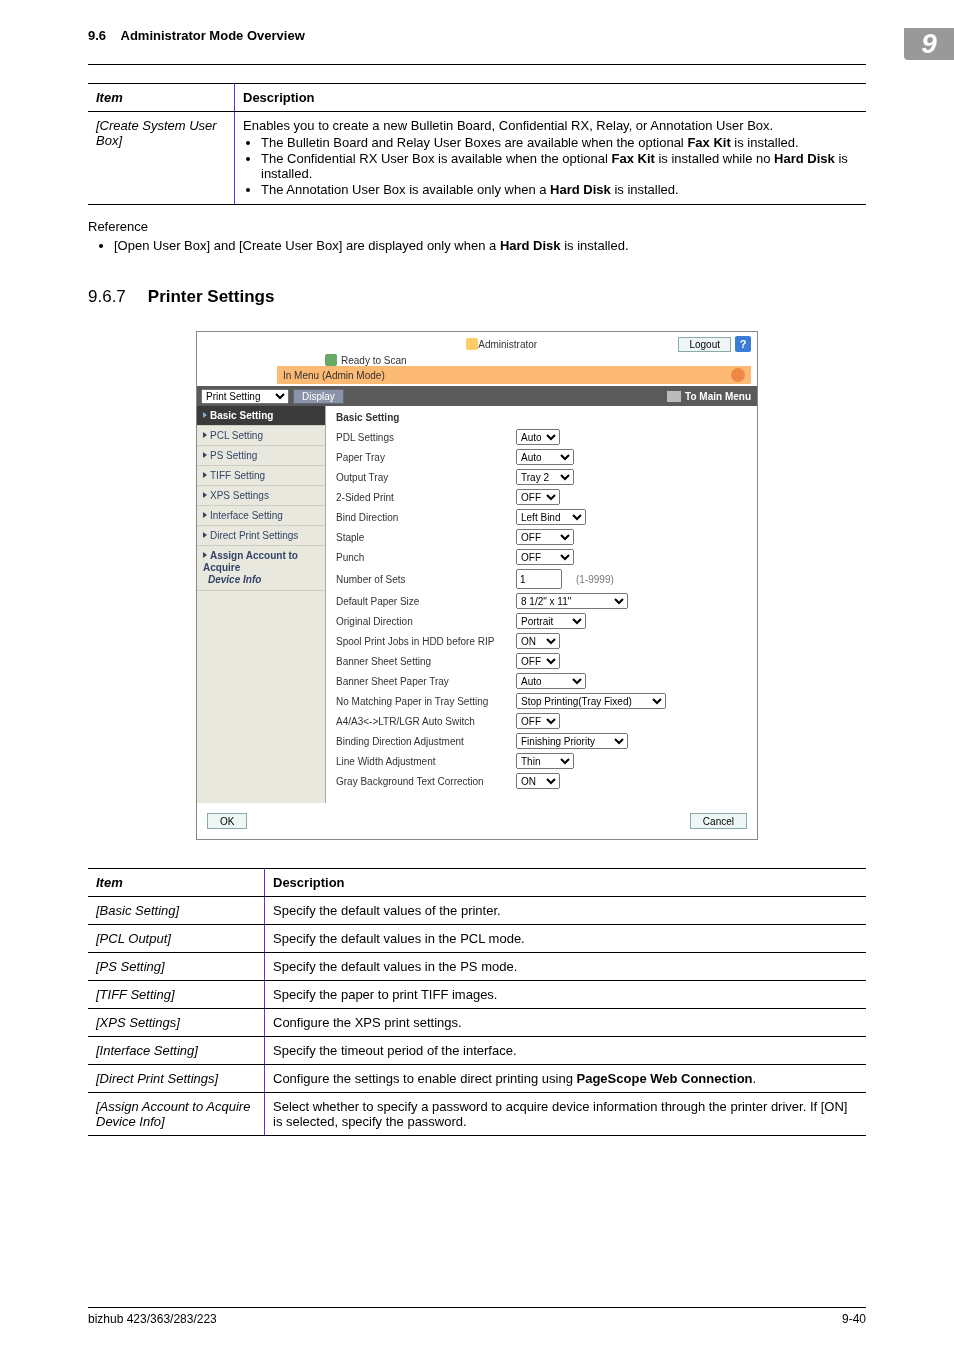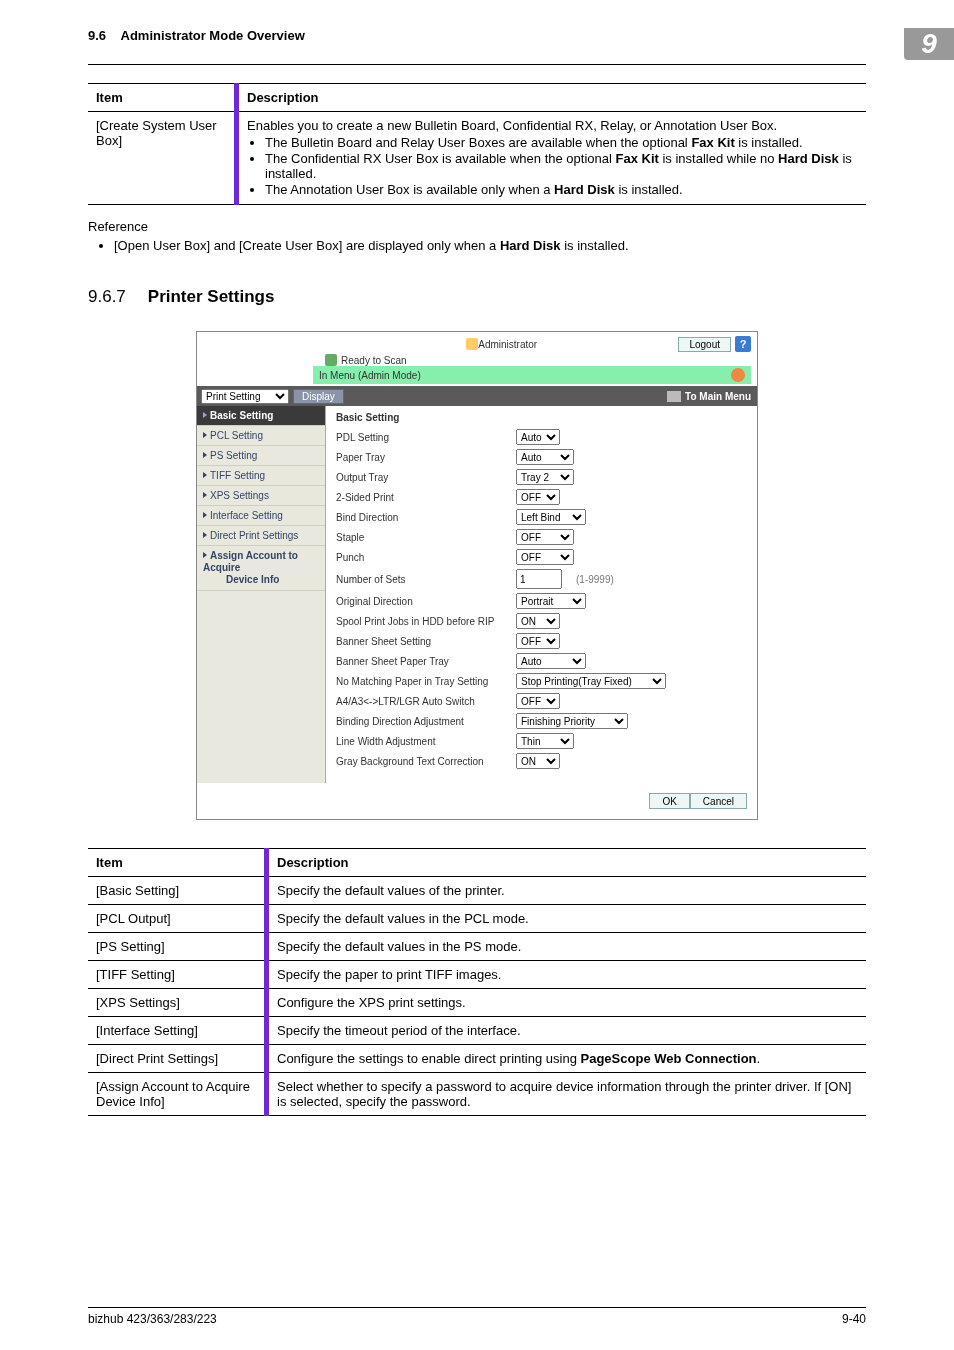--- a/index.html
+++ b/index.html
@@ -57,21 +57,21 @@
     padding: 6px 8px;
     border-top: 1px solid #000;
     border-bottom: 1px solid #000;
   }
   table.desc-table td {
     vertical-align: top;
     padding: 6px 8px;
     border-bottom: 1px solid #000;
   }
   table.desc-table .col-item { width: 130px; }
-  .vdiv { border-right: 5px solid #6d28d9; }
+  .vdiv { border-right: 1px solid #6d28d9; font-style: italic; }
 
   .desc-list { margin: 2px 0 0 0; padding-left: 18px; }
   .desc-list li { margin-bottom: 1px; }
 
   .reference { margin-top: 14px; font-size: 13px; }
   .ref-list { margin: 4px 0 0 0; padding-left: 26px; }
   .ref-list li { margin-bottom: 2px; }
 
   .section-row {
     display: flex;
@@ -95,21 +95,21 @@
   }
   .shot-top { padding: 4px 6px 2px; }
   .shot-row1 { display:flex; justify-content:space-between; align-items:center; margin-bottom:2px;}
   .shot-row1 .left { display:flex; align-items:center; }
   .admin-icon { width:12px; height:12px; background:#fc6; border-radius:2px; }
   .shot-row1 .right { display:flex; align-items:center; gap:4px; }
   .logout-btn { border:1px solid #8aa; background:#eef6f6; padding:1px 10px; font-size:10px; height:15px; }
   .help-btn { width:16px; height:16px; background:#3a7bd5; color:#fff; font-weight:bold; text-align:center; line-height:16px; border-radius:2px; font-size:11px;}
   .status-row { display:flex; align-items:center; gap:4px; margin-left: 122px;}
   .ready-icon { width:12px; height:12px; background:#6a6; border-radius:2px; }
-  .ybar { background: #86efac; padding:2px 6px; margin-left:110px; margin-top:0; display:flex; justify-content:space-between; align-items:center; }
+  .ybar { background: #fdba74; padding:2px 6px; margin-left:74px; margin-top:0; display:flex; justify-content:space-between; align-items:center; }
   .refresh-icon { width:14px; height:14px; background:#e84; border-radius:50%; }
 
   .shot-bar2 { display:flex; align-items:center; background:#5a5a5a; height:20px; }
   .ps-select { margin-left:4px; height:15px; font-size:10px; width:88px; }
   .disp-btn { margin-left:4px; background:#8a94a8; border:1px solid #667; color:#fff; padding:0 8px; height:15px; font-size:10px; }
   .tomain { margin-left:auto; margin-right:6px; color:#fff; font-weight:bold; display:flex; align-items:center; gap:4px; }
   .tomain-icon { width:14px; height:11px; background:#bbb; }
 
   .shot-body { display:flex; }
   .snav {
@@ -129,21 +129,21 @@
   .tri.sel { border-left-color:#8ad; }
 
   .spane { flex:1; padding:6px 10px 10px; }
   .spane-title { font-weight:bold; margin-bottom:6px; font-size:10px;}
   .frow { display:flex; align-items:center; margin-bottom:4px; }
   .flabel { width:180px; }
   .fsel { height:16px; font-size:10px; }
   .fsel.w44 { width:44px; } .fsel.w58 { width:58px; } .fsel.w70 { width:70px; } .fsel.w112 { width:112px; } .fsel.w150 { width:150px; }
   .ninput { width:38px; height:14px; font-size:10px; }
   .nnote { color:#777; margin-left:14px; }
-  .ok-row { display:flex; justify-content:flex-end; padding:10px 10px 10px; }
+  .ok-row { display:flex; justify-content:space-between; gap:6px; padding:10px 10px 10px; }
   .okc-btn { border:1px solid #8aa; background:#eef6f6; padding:1px 12px; font-size:10px; height:16px;}
 
   
   .second-table-wrap { margin-top: 28px; }
   table.settings-table {
     width:100%;
     border-collapse:collapse;
     font-size:13px;
   }
   table.settings-table th {
@@ -256,28 +256,28 @@
 
     <div class="shot-body">
       <div class="snav">
         <div class="snav-item sel"><span class="tri sel"></span><span>Basic Setting</span></div>
         <div class="snav-item"><span class="tri"></span><span>PCL Setting</span></div>
         <div class="snav-item"><span class="tri"></span><span>PS Setting</span></div>
         <div class="snav-item"><span class="tri"></span><span>TIFF Setting</span></div>
         <div class="snav-item"><span class="tri"></span><span>XPS Settings</span></div>
         <div class="snav-item"><span class="tri"></span><span>Interface Setting</span></div>
         <div class="snav-item"><span class="tri"></span><span>Direct Print Settings</span></div>
-        <div class="snav-item multi"><span class="tri"></span><span>Assign Account to Acquire</span><br><span style="margin-left:23px;">Device Info</span></div>
+        <div class="snav-item multi"><span class="tri"></span><span>Assign Account to Acquire</span><br><span style="margin-left:5px;font-style:italic;">Device Info</span></div>
       </div>
 
       <div class="spane">
         <div class="spane-title">Basic Setting</div>
 
         <div class="frow">
-              <div class="flabel">PDL Setting</div>
+              <div class="flabel">PDL Settings</div>
               <select class="fsel w44"><option>Auto</option></select>
             </div>
         <div class="frow">
               <div class="flabel">Paper Tray</div>
               <select class="fsel w58"><option>Auto</option></select>
             </div>
         <div class="frow">
               <div class="flabel">Output Tray</div>
               <select class="fsel w58"><option>Tray 2</option></select>
             </div>
@@ -294,20 +294,24 @@
               <select class="fsel w58"><option>OFF</option></select>
             </div>
         <div class="frow">
               <div class="flabel">Punch</div>
               <select class="fsel w58"><option>OFF</option></select>
             </div>
         <div class="frow">
               <div class="flabel">Number of Sets</div>
               <input class="ninput" value="1" style="">
               <span class="nnote">(1-9999)</span>
+            </div>
+        <div class="frow">
+              <div class="flabel">Default Paper Size</div>
+              <select class="fsel w112"><option>8 1/2" x 11"</option></select>
             </div>
         <div class="frow">
               <div class="flabel">Original Direction</div>
               <select class="fsel w70"><option>Portrait</option></select>
             </div>
         <div class="frow">
               <div class="flabel">Spool Print Jobs in HDD before RIP</div>
               <select class="fsel w44"><option>ON</option></select>
             </div>
         <div class="frow">

